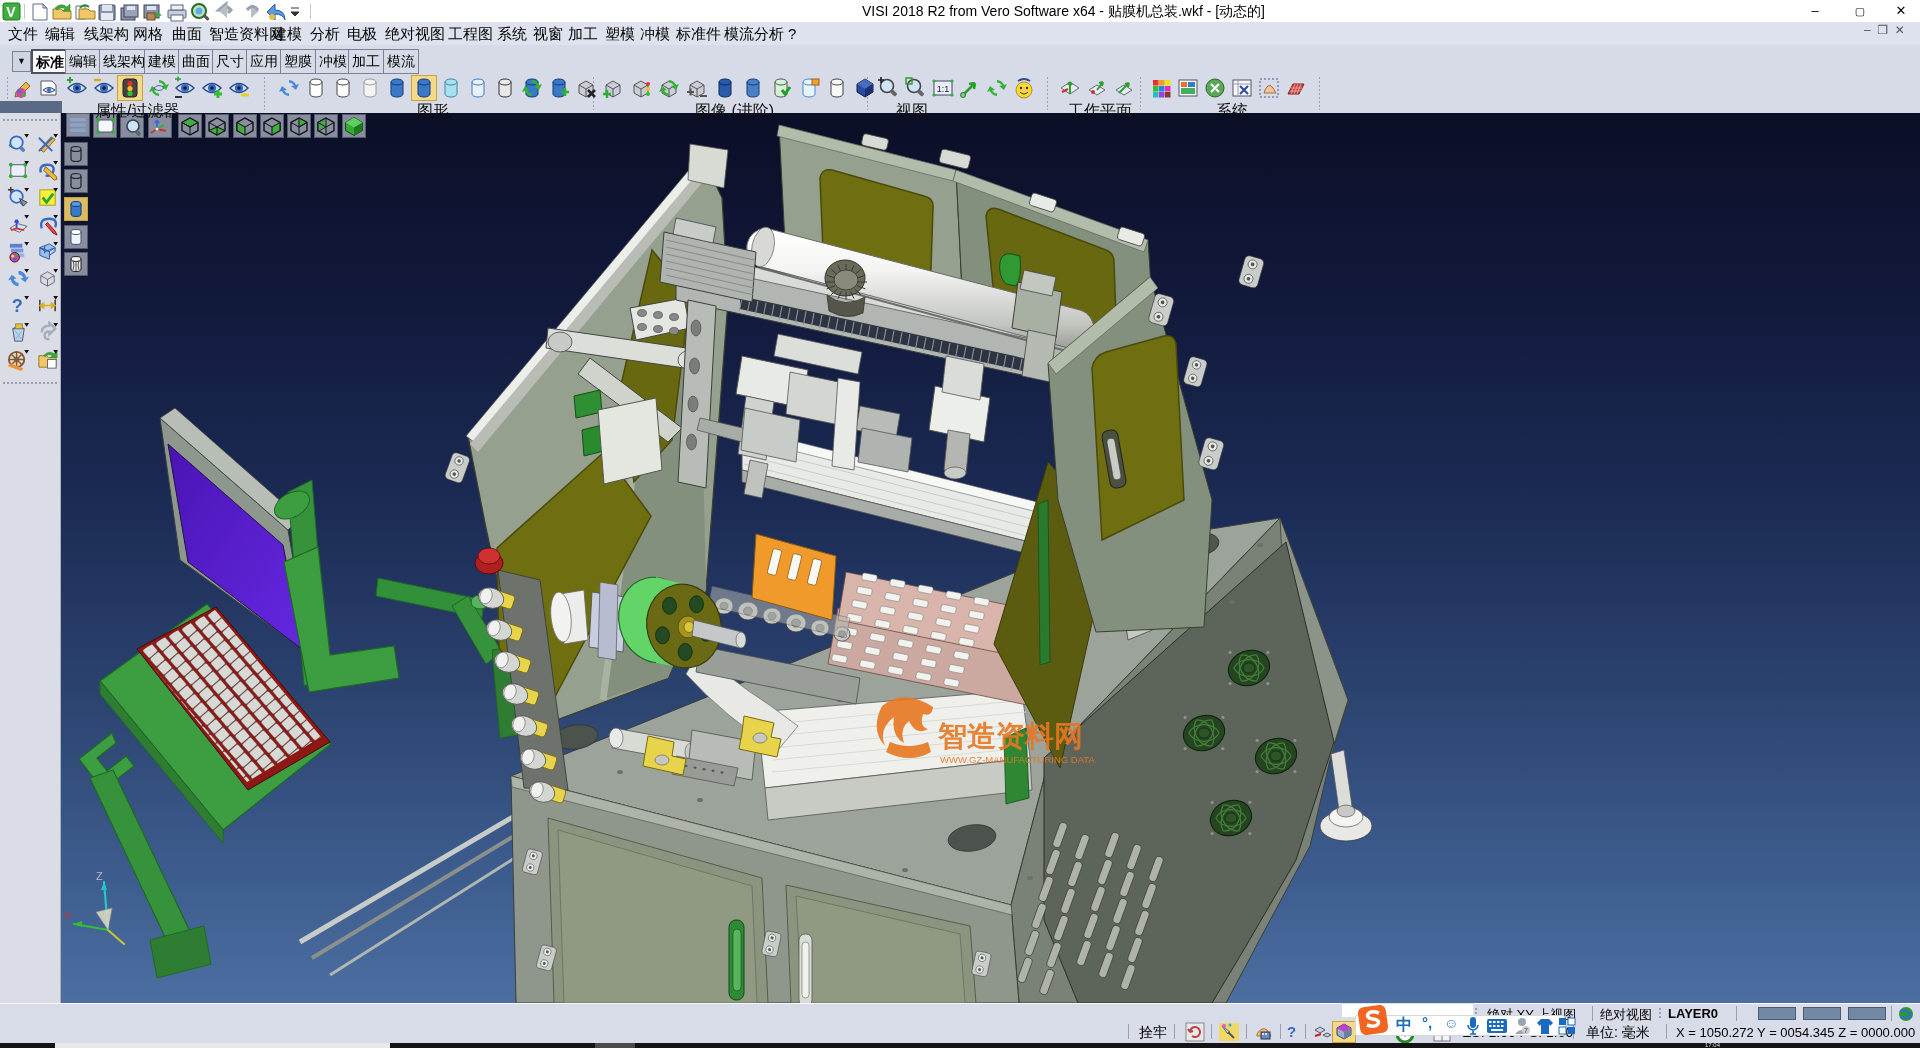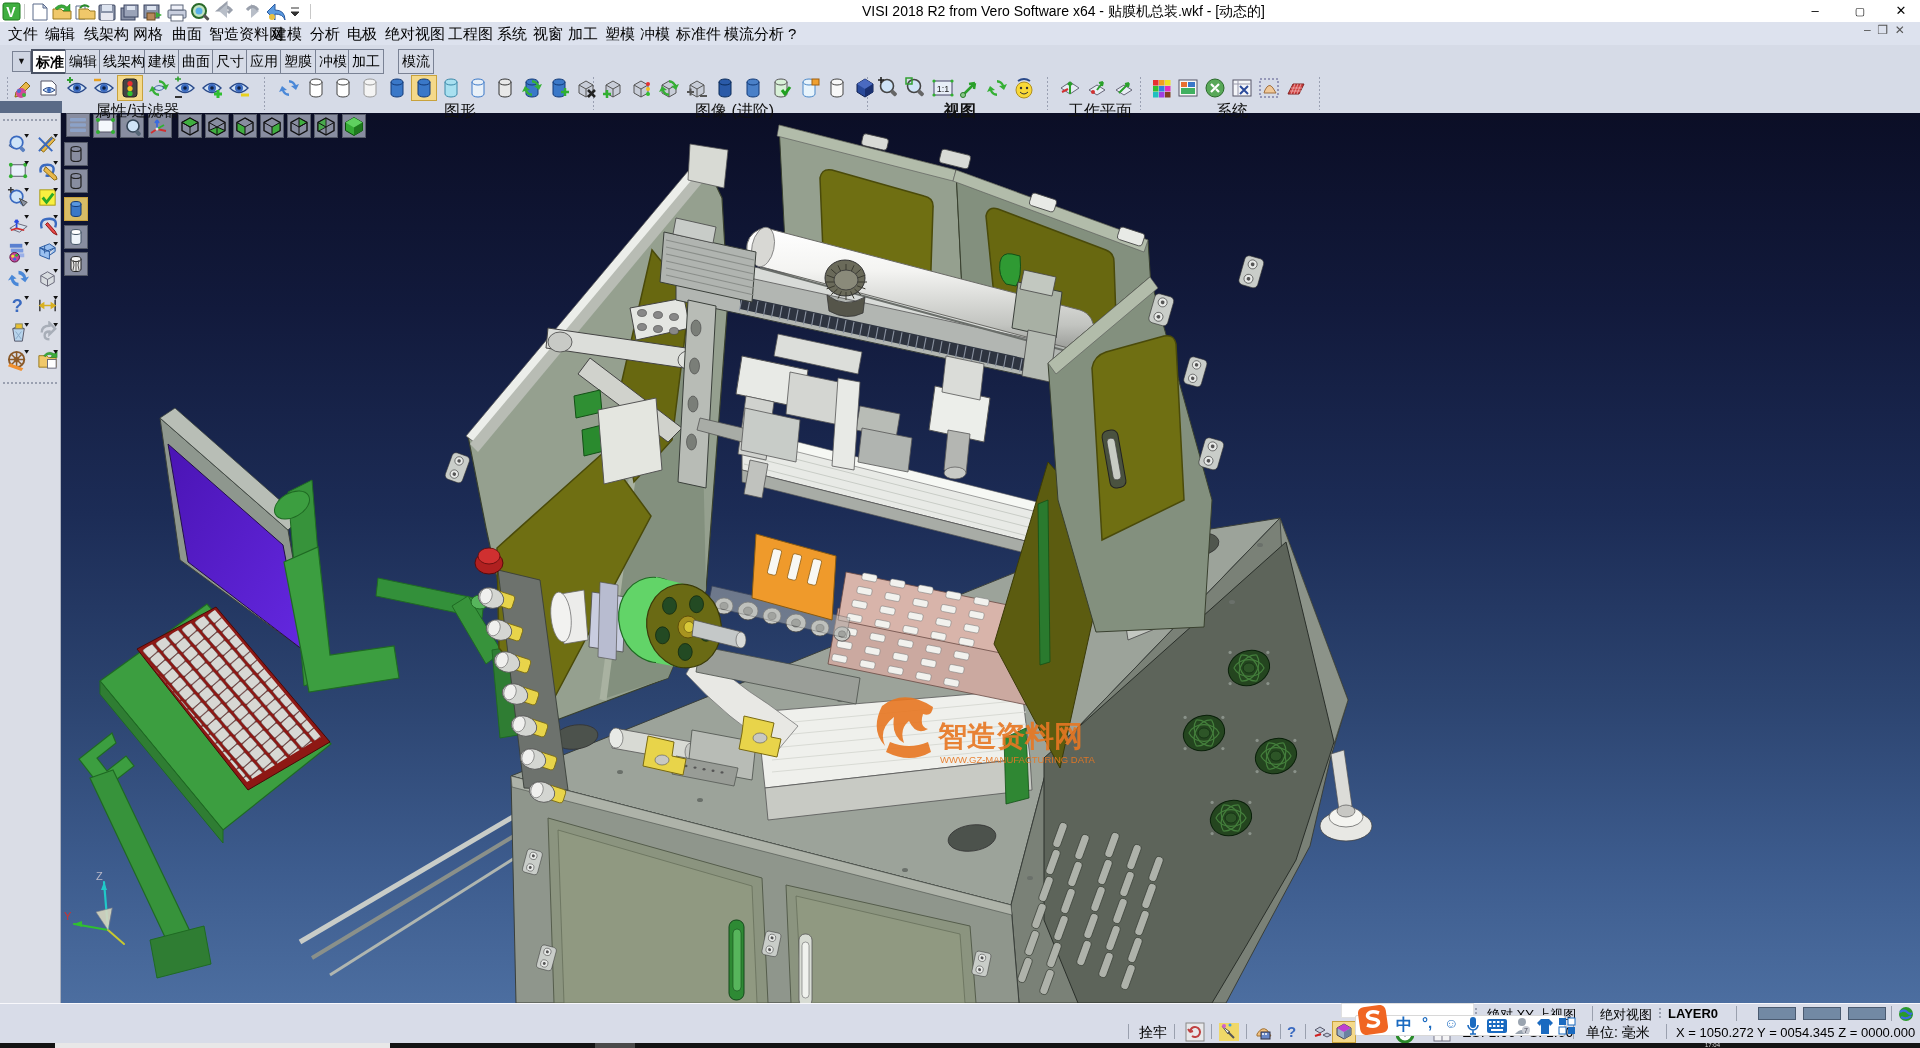--- a/index.html
+++ b/index.html
@@ -902,21 +902,21 @@
     <div class="tab sel" style="left:31px;">标准</div>
       <div class="tab" style="left:65px;">编辑</div>
       <div class="tab" style="left:99px;">线架构</div>
       <div class="tab" style="left:144px;">建模</div>
       <div class="tab" style="left:178px;">曲面</div>
       <div class="tab" style="left:212px;">尺寸</div>
       <div class="tab" style="left:246px;">应用</div>
       <div class="tab" style="left:280px;">塑膜</div>
       <div class="tab" style="left:315px;">冲模</div>
       <div class="tab" style="left:348px;">加工</div>
-      <div class="tab" style="left:398px;">模流</div>
+      <div class="tab" style="left:383px;">模流</div>
   </div>
 
   <div id="toolbar">
       <div class="tbsep" style="left:6px;"></div>
       <div class="tbsep" style="left:263px;"></div>
       <div class="tbsep" style="left:592px;"></div>
       <div class="tbsep" style="left:866px;"></div>
       <div class="tbsep" style="left:1046px;"></div>
       <div class="tbsep" style="left:1139px;"></div>
       <div class="tbsep" style="left:1318px;"></div>
@@ -1020,21 +1020,21 @@
       <svg class="tbi" style="left:547px;" width="24" height="24" viewBox="0 0 24 24">
         <path d="M6 6 v12 a6 3 0 0 0 12 0 v-12" fill="#3a78c8" stroke="#123a78"></path>
         <ellipse cx="12" cy="6" rx="6" ry="3" fill="#3a78c8" stroke="#123a78"></ellipse>
         <path d="M14 16 h8 M18 12 v8" stroke="#30b030" stroke-width="2.5"></path>
       </svg>
       <svg class="tbi" style="left:574px;" width="24" height="24" viewBox="0 0 24 24">
         <path d="M5 9 l7 -4 7 4 v8 l-7 4 -7 -4z" fill="#c8cdd8" stroke="#555"></path>
         <path d="M5 9 l7 4 7 -4 M12 13 v8" fill="none" stroke="#555"></path>
         <path d="M14 14 l7 7 M21 14 l-7 7" stroke="#222" stroke-width="2.5"></path>
       </svg>
-      <div class="tblabel" style="left:444px;">图形</div>
+      <div class="tblabel" style="left:417px;">图形</div>
       <svg class="tbi" style="left:601px;" width="24" height="24" viewBox="0 0 24 24">
         <path d="M5 9 l7 -4 7 4 v8 l-7 4 -7 -4z" fill="#c8cdd8" stroke="#555"></path>
         <path d="M5 9 l7 4 7 -4 M12 13 v8" fill="none" stroke="#555"></path>
         <path d="M2 18 h8 M6 14 v8" stroke="#30b030" stroke-width="2.5"></path>
       </svg>
       <svg class="tbi" style="left:629px;" width="24" height="24" viewBox="0 0 24 24">
         <path d="M5 9 l7 -4 7 4 v8 l-7 4 -7 -4z" fill="#c8cdd8" stroke="#555"></path>
         <path d="M5 9 l7 4 7 -4 M12 13 v8" fill="none" stroke="#555"></path>
         <circle cx="19" cy="8" r="2" fill="#e83030"></circle>
         <circle cx="19" cy="13" r="2" fill="#f0c020"></circle>
@@ -1107,21 +1107,21 @@
         <path d="M12 4 a8 8 0 0 1 7 5 l3 -1 -3 6 -5 -4 3 -0.5 a6 6 0 0 0 -5 -3z" fill="#35b035"></path>
         <path d="M12 20 a8 8 0 0 1 -7 -5 l-3 1 3 -6 5 4 -3 0.5 a6 6 0 0 0 5 3z" fill="#35b035"></path>
       </svg>
       <svg class="tbi" style="left:1012px;" width="24" height="24" viewBox="0 0 24 24">
         <circle cx="12" cy="14" r="8" fill="#f8d838" stroke="#b09020"></circle>
         <circle cx="9" cy="12" r="1.2" fill="#333"></circle>
         <circle cx="15" cy="12" r="1.2" fill="#333"></circle>
         <path d="M8 16 q4 4 8 0" stroke="#333" fill="none"></path>
         <path d="M6 5 q6 -4 12 0" stroke="#2a4a8a" stroke-width="2" fill="none"></path>
       </svg>
-      <div class="tblabel" style="left:944px;font-weight:bold;">视图</div>
+      <div class="tblabel" style="left:896px;">视图</div>
       <svg class="tbi" style="left:1058px;" width="24" height="24" viewBox="0 0 24 24">
         <path d="M3 12 l9 -6 9 6 -9 6z" fill="#e8ecf4" stroke="#667"></path>
         <path d="M12 18 v-12 M12 6 l-2 3 M12 6 l2 3" stroke="#2aa02a" stroke-width="2" fill="none"></path>
         <path d="M4 16 l6 -3" stroke="#d03030" stroke-width="2"></path>
       </svg>
       <svg class="tbi" style="left:1085px;" width="24" height="24" viewBox="0 0 24 24">
         <path d="M4 14 l8 -5 8 5 -8 5z" fill="#e8ecf4" stroke="#667"></path>
         <path d="M12 14 l6 -8 M18 6 l-4 1 M18 6 l-1 4" stroke="#2aa02a" stroke-width="2" fill="none"></path>
         <circle cx="8" cy="16" r="2" fill="#d03030"></circle>
       </svg>

